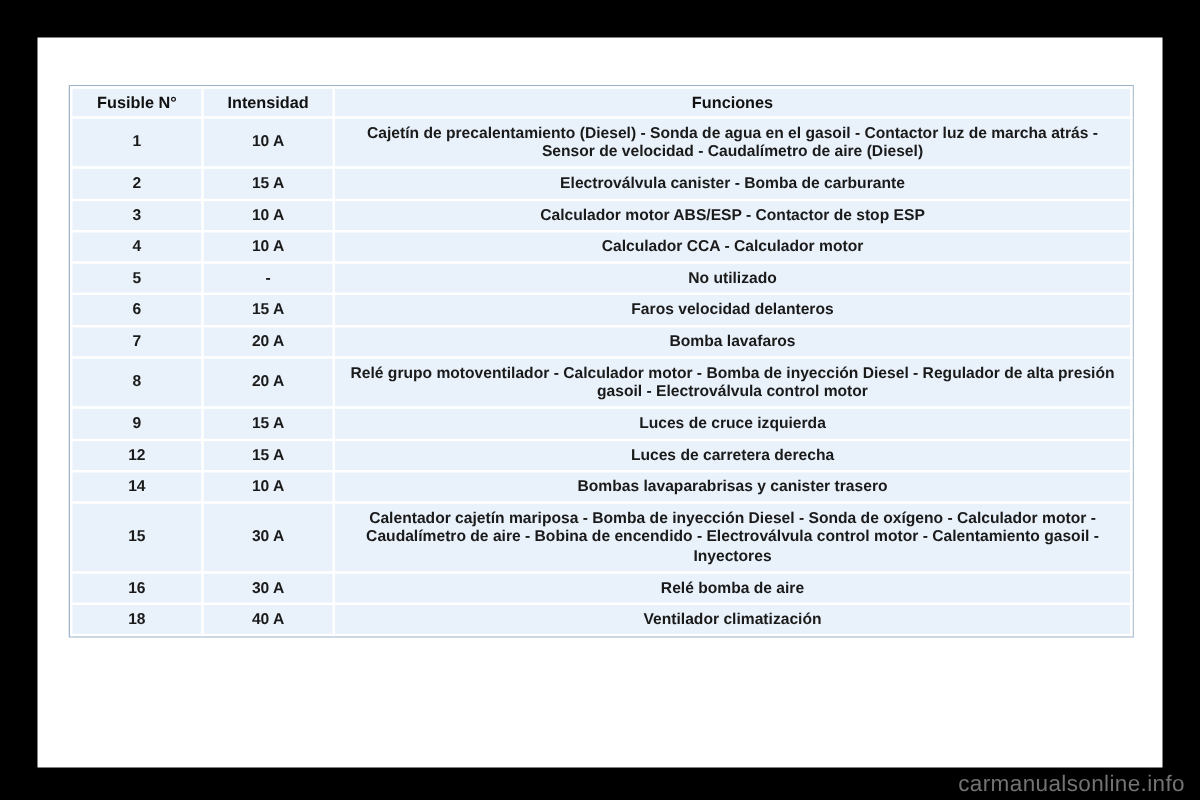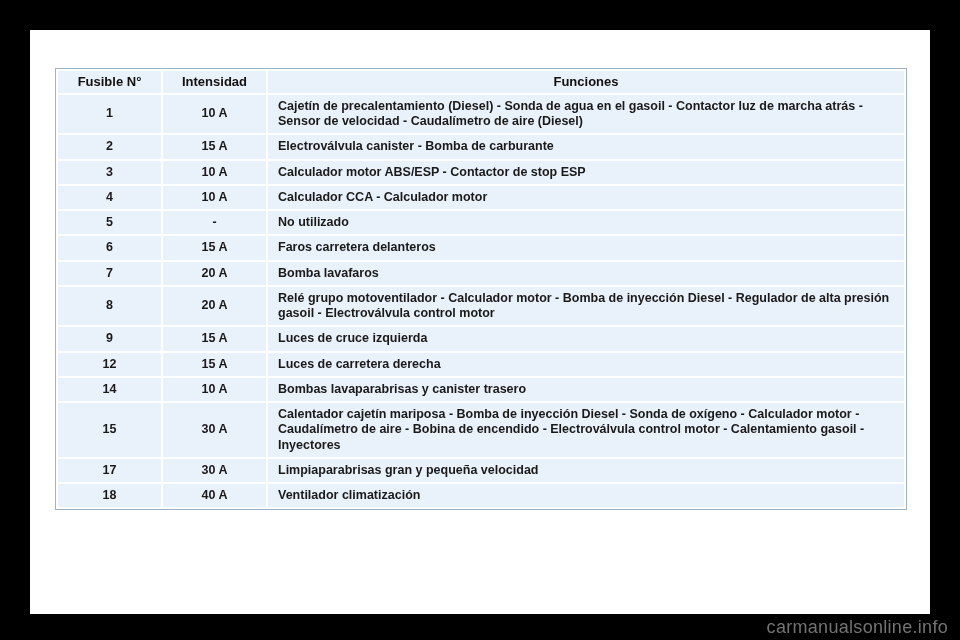--- a/index.html
+++ b/index.html
@@ -46,21 +46,21 @@
     line-height: 1.22;
     vertical-align: middle;
   }
   table.fuse-table th {
     text-align: center;
     padding: 3px 0;
     font-size: 13px;
     color: #111111;
   }
   td.cell-center { text-align: center; }
-  td.cell-left   { text-align: left; }
+  td.cell-left   { text-align: center; }
   .watermark {
     position: absolute;
     right: 12px;
     bottom: 2px;
     color: #737373;
     font-size: 18px;
     letter-spacing: 0.3px;
   }
 </style>
 </head>
@@ -103,21 +103,21 @@
             <td class="cell-left">Calculador CCA - Calculador motor</td>
           </tr>
           <tr>
             <td class="cell-center">5</td>
             <td class="cell-center">-</td>
             <td class="cell-left">No utilizado</td>
           </tr>
           <tr>
             <td class="cell-center">6</td>
             <td class="cell-center">15 A</td>
-            <td class="cell-left">Faros carretera delanteros</td>
+            <td class="cell-left">Faros velocidad delanteros</td>
           </tr>
           <tr>
             <td class="cell-center">7</td>
             <td class="cell-center">20 A</td>
             <td class="cell-left">Bomba lavafaros</td>
           </tr>
           <tr>
             <td class="cell-center">8</td>
             <td class="cell-center">20 A</td>
             <td class="cell-left">Relé grupo motoventilador - Calculador motor - Bomba de inyección Diesel - Regulador de alta presión gasoil - Electroválvula control motor</td>
@@ -136,23 +136,23 @@
             <td class="cell-center">14</td>
             <td class="cell-center">10 A</td>
             <td class="cell-left">Bombas lavaparabrisas y canister trasero</td>
           </tr>
           <tr>
             <td class="cell-center">15</td>
             <td class="cell-center">30 A</td>
             <td class="cell-left">Calentador cajetín mariposa - Bomba de inyección Diesel - Sonda de oxígeno - Calculador motor - Caudalímetro de aire - Bobina de encendido - Electroválvula control motor - Calentamiento gasoil - Inyectores</td>
           </tr>
           <tr>
-            <td class="cell-center">17</td>
+            <td class="cell-center">16</td>
             <td class="cell-center">30 A</td>
-            <td class="cell-left">Limpiaparabrisas gran y pequeña velocidad</td>
+            <td class="cell-left">Relé bomba de aire</td>
           </tr>
           <tr>
             <td class="cell-center">18</td>
             <td class="cell-center">40 A</td>
             <td class="cell-left">Ventilador climatización</td>
           </tr>
         </tbody>
     </table>
   </div>
 </div>

